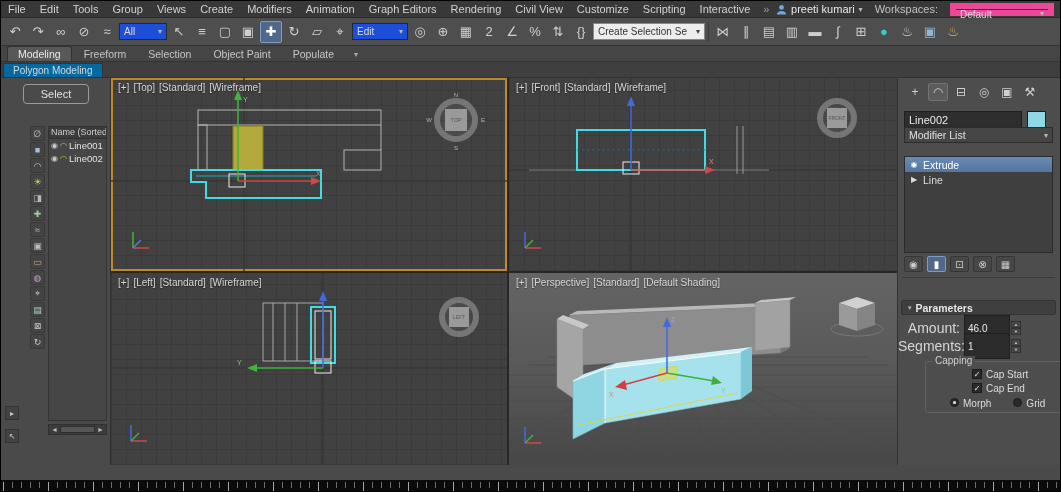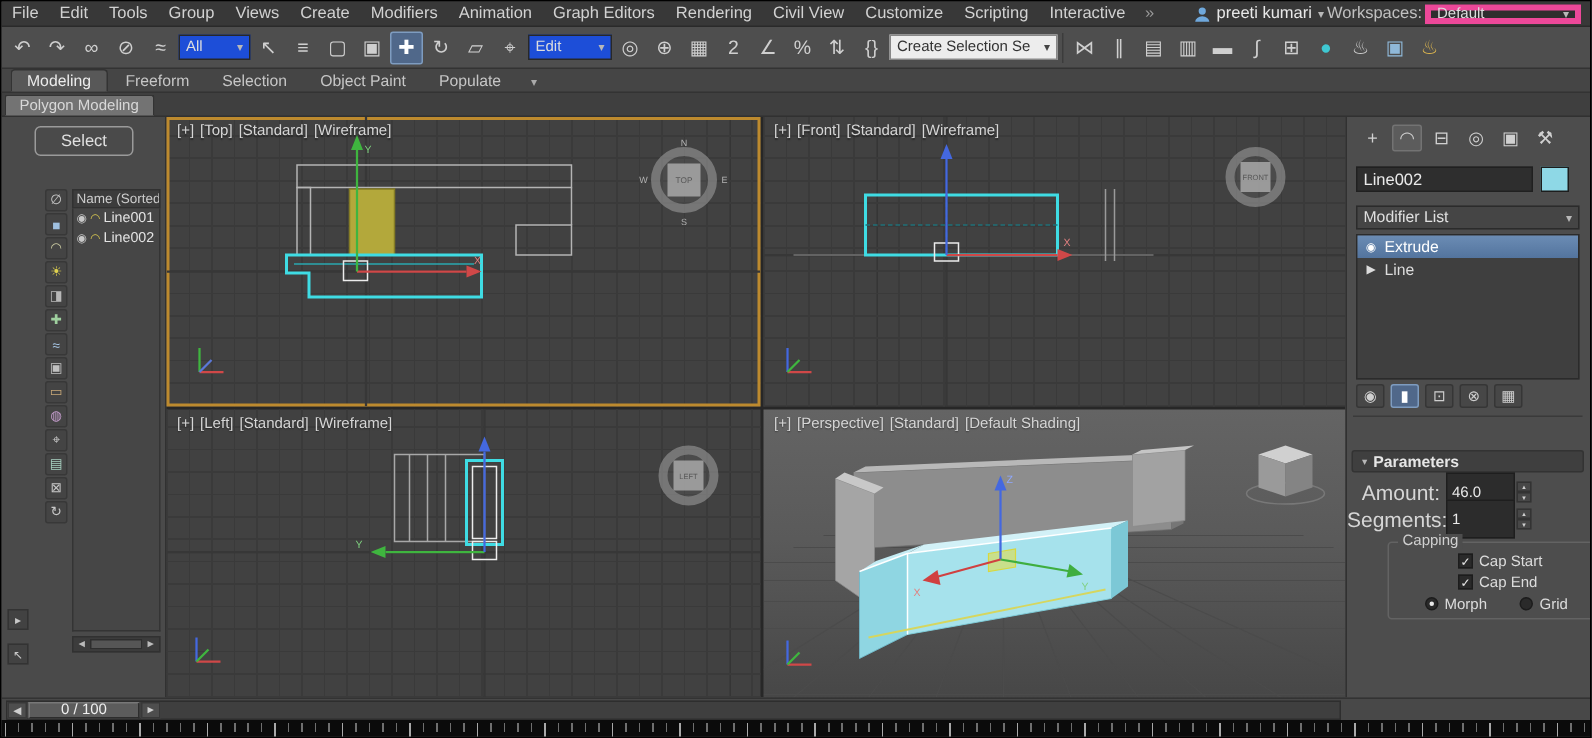--- a/index.html
+++ b/index.html
@@ -5,43 +5,43 @@
   * { box-sizing: border-box; margin: 0; padding: 0; }
   html,body { background:#222; }
   body { font-family:"Liberation Sans","DejaVu Sans",sans-serif; }
   .win { position:relative; width:1061px; height:492px; border:1px solid #000; background:#4a4a4a; overflow:hidden; color:#d4d4d4; }
 
   
   .menubar { position:absolute; left:0; top:0; right:0; height:17px; background:#383838; border-bottom:1px solid #2a2a2a; display:flex; align-items:center; font-size:11px; }
   .menubar-items { display:flex; height:100%; align-items:center; }
   .mitem { padding:0 7px; color:#d2d2d2; cursor:default; }
   .overflow { color:#9a9a9a; padding:0 6px; }
-  .m-right { margin-left:auto; display:flex; align-items:center; gap:2px; padding-right:6px; }
+  .m-right { margin-left:auto; display:flex; align-items:center; gap:12px; padding-right:6px; }
   .user-chip { display:flex; align-items:center; gap:4px; color:#e8e8e8; }
   .caret { font-size:8px; color:#b8b8b8; }
   .ws-label { color:#c0c0c0; }
-  .ws-dd { width:104px; height:13px; background:#2e2e2e; border:4px solid #ec4899; display:flex; align-items:center; justify-content:space-between; padding:0 4px; font-size:10px; color:#ddd; }
+  .ws-dd { width:104px; height:13px; background:#2e2e2e; border:6px solid #ec4899; display:flex; justify-content:space-between; padding:0 4px; font-size:10px; color:#ddd; }
 
   
   .toolbar { position:absolute; left:0; top:17px; right:0; height:28px; background:#4e4e4e; border-bottom:1px solid #333; display:flex; align-items:center; padding:0 3px; gap:1px; }
   .tgroup { display:flex; gap:1px; align-items:center; }
   .tbi { width:22px; height:22px; display:flex; align-items:center; justify-content:center; font-size:13px; color:#cfcfcf; border:1px solid transparent; border-radius:2px; }
   .tbi.on { background:#50688a; border-color:#7e9cc0; color:#fff; }
   .tb-dd { height:17px; background:#1d4ed8; border:1px solid #282828; color:#ddd; display:flex; align-items:center; justify-content:space-between; padding:0 4px; gap:5px; font-size:10px; }
   .tb-combo { width:112px; height:17px; background:#ededed; border:1px solid #888; color:#333; display:flex; align-items:center; justify-content:space-between; padding:0 4px; font-size:10px; }
   .tb-combo .caret { color:#444; }
   .vsep { width:1px; height:20px; background:#3c3c3c; margin:0 2px; }
 
   
   .rtabs { position:absolute; left:0; top:45px; right:0; height:16px; background:#454545; border-bottom:1px solid #333; display:flex; align-items:flex-end; gap:2px; padding-left:6px; font-size:10.5px; }
   .rtab { padding:1px 10px 1px; color:#c6c6c6; }
   .rtab.on { background:#585858; border:1px solid #333; border-bottom:none; border-radius:3px 3px 0 0; color:#ececec; }
   .rmin { margin-left:8px; color:#aaa; font-size:8px; padding-bottom:2px; }
   .subrow { position:absolute; left:0; top:61px; right:0; height:16px; background:#3f3f3f; border-bottom:1px solid #313131; display:flex; align-items:flex-end; padding-left:2px; }
-  .subtab { padding:1px 9px; background:#737373; border:1px solid #333; border-bottom:none; font-size:10px; color:#d8d8d8; border-radius:2px 2px 0 0;margin-top:23px; }
+  .subtab { padding:1px 9px; background:#0369a1; border:1px solid #333; border-bottom:none; font-size:10px; color:#d8d8d8; border-radius:2px 2px 0 0;margin-top:23px; }
 
   
   .leftpanel { position:absolute; left:0; top:77px; width:110px; height:387px; background:#4a4a4a; border-right:1px solid #313131; }
   .selectbtn { position:absolute; left:22px; top:6px; width:66px; height:20px; border:1px solid #9a9a9a; border-radius:4px; display:flex; align-items:center; justify-content:center; font-size:11px; color:#e0e0e0; }
   .exp-tools { position:absolute; left:29px; top:48px; width:16px; display:flex; flex-direction:column; gap:1px; }
   .eti { width:15px; height:15px; display:flex; align-items:center; justify-content:center; font-size:9px; background:#444; border:1px solid #383838; border-radius:2px; }
   .exp-header { position:absolute; left:47px; top:48px; width:59px; height:13px; background:#3c3c3c; border:1px solid #313131; font-size:9px; color:#cccccc; padding-left:2px; white-space:nowrap; overflow:hidden; line-height:11px; }
   .exp-list { position:absolute; left:47px; top:61px; width:59px; height:282px; background:#464646; border:1px solid #343434; border-top:none; overflow:hidden; }
   .exp-row { display:flex; align-items:center; gap:2px; height:13px; padding-left:2px; font-size:9.5px; color:#e2e2e2; white-space:nowrap; }
   .exp-eye { font-size:8px; color:#c8c8c8; }
@@ -68,21 +68,21 @@
   .vplabel { position:absolute; left:7px; top:4px; display:flex; gap:4px; font-size:10px; color:#d6d6d6; z-index:3; text-shadow:0 1px 1px rgba(0,0,0,.4); }
   .canvas { position:absolute; left:0; top:0; width:100%; height:100%; }
 
   
   .cmd { position:absolute; left:896px; top:77px; width:163px; height:387px; background:#4d4d4d; border-left:1px solid #313131; font-size:10.5px; }
   .ctabs { position:absolute; left:7px; top:5px; display:flex; gap:3px; }
   .cti { width:20px; height:18px; display:flex; align-items:center; justify-content:center; font-size:12px; color:#d0d0d0; border:1px solid transparent; border-radius:2px; }
   .cti.on { background:#5c5c5c; border-color:#737373; }
   .namefield { position:absolute; left:6px; top:33px; width:118px; height:17px; background:#2e2e2e; border:1px solid #202020; color:#eaeaea; font-size:11px; display:flex; align-items:center; padding-left:4px; }
   .swatch { position:absolute; left:129px; top:33px; width:19px; height:17px; border:1px solid #1d1d1d; }
-  .modlist { position:absolute; left:6px; top:59px; width:149px; height:16px; background:#454545; border:1px solid #2b2b2b; display:flex; align-items:center; justify-content:space-between; padding:0 4px; color:#e0e0e0; }
+  .modlist { position:absolute; left:6px; top:49px; width:149px; height:16px; background:#454545; border:1px solid #2b2b2b; display:flex; align-items:center; justify-content:space-between; padding:0 4px; color:#e0e0e0; }
   .stack { position:absolute; left:6px; top:78px; width:149px; height:97px; background:#3f3f3f; border:1px solid #2b2b2b; }
   .srow { display:flex; align-items:center; gap:4px; height:15px; padding-left:4px; color:#dcdcdc; font-size:10.5px; }
   .srow.on { background:linear-gradient(180deg,#6b8cb4,#53749e); color:#fff; }
   .srow .sic { font-size:8px; width:10px; text-align:center; }
   .stools { position:absolute; left:6px; top:178px; display:flex; gap:4px; }
   .sti { width:19px; height:16px; display:flex; align-items:center; justify-content:center; font-size:10px; color:#cfcfcf; background:#474747; border:1px solid #363636; border-radius:2px; }
   .sti.on { background:#50688a; border-color:#7e9cc0; color:#fff; }
   .csep { position:absolute; left:4px; top:199px; width:153px; height:1px; background:#3a3a3a; }
   .rollout { position:absolute; left:3px; top:222px; width:155px; height:15px; background:#3f3f3f; border:1px solid #333; border-radius:2px; display:flex; align-items:center; gap:4px; padding-left:6px; font-weight:bold; font-size:10.5px; color:#e6e6e6; }
   .rollout .caret { font-size:7px; }
@@ -637,25 +637,18 @@
         <span class="radio on"></span>
         <span>Morph</span>
         <span style="width:14px"></span>
         <span class="radio"></span>
         <span>Grid</span>
       </div>
     </div>
 
   </div>
 
-  <div class="timebar">
-    <div class="ttrack">
-      <span class="tbtn">◀</span>
-      <span class="thandle">0 / 100</span>
-      <span class="tbtn">►</span>
-    </div>
-  </div>
   <div class="ruler">
     <div class="ticks1"></div>
     <div class="ticks2"></div>
   </div>
 
 </div>
 
 </body></html>

